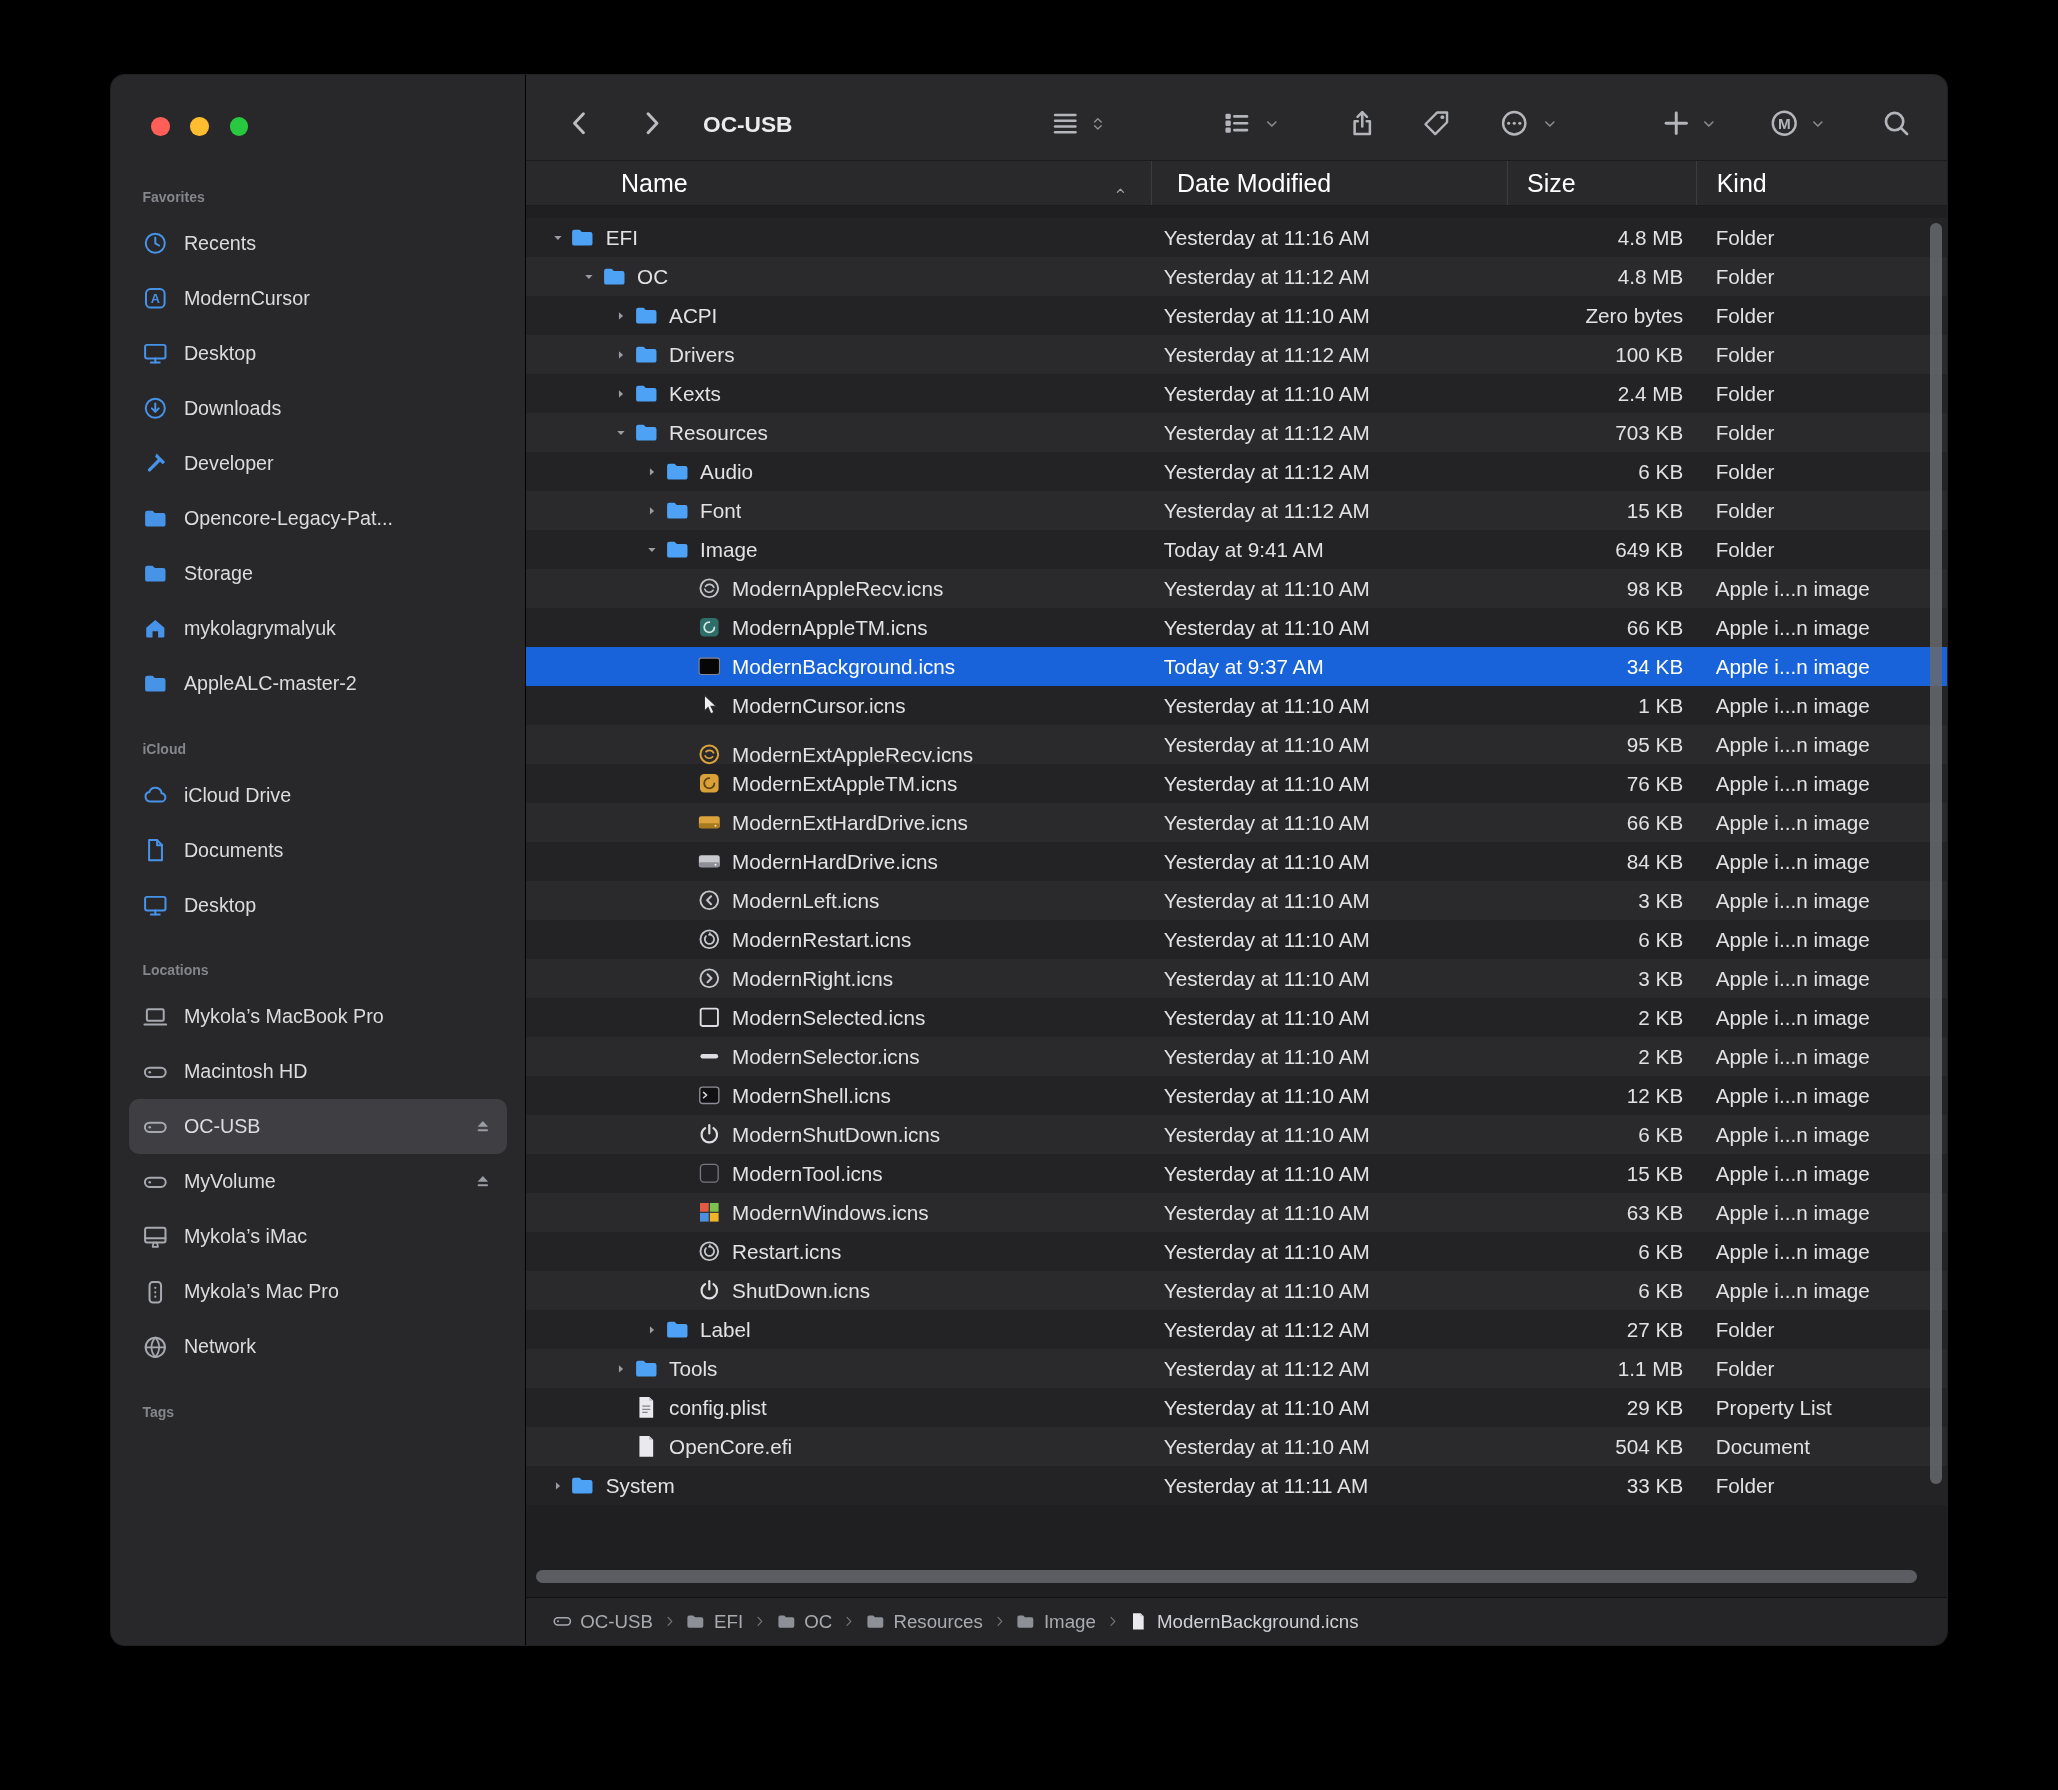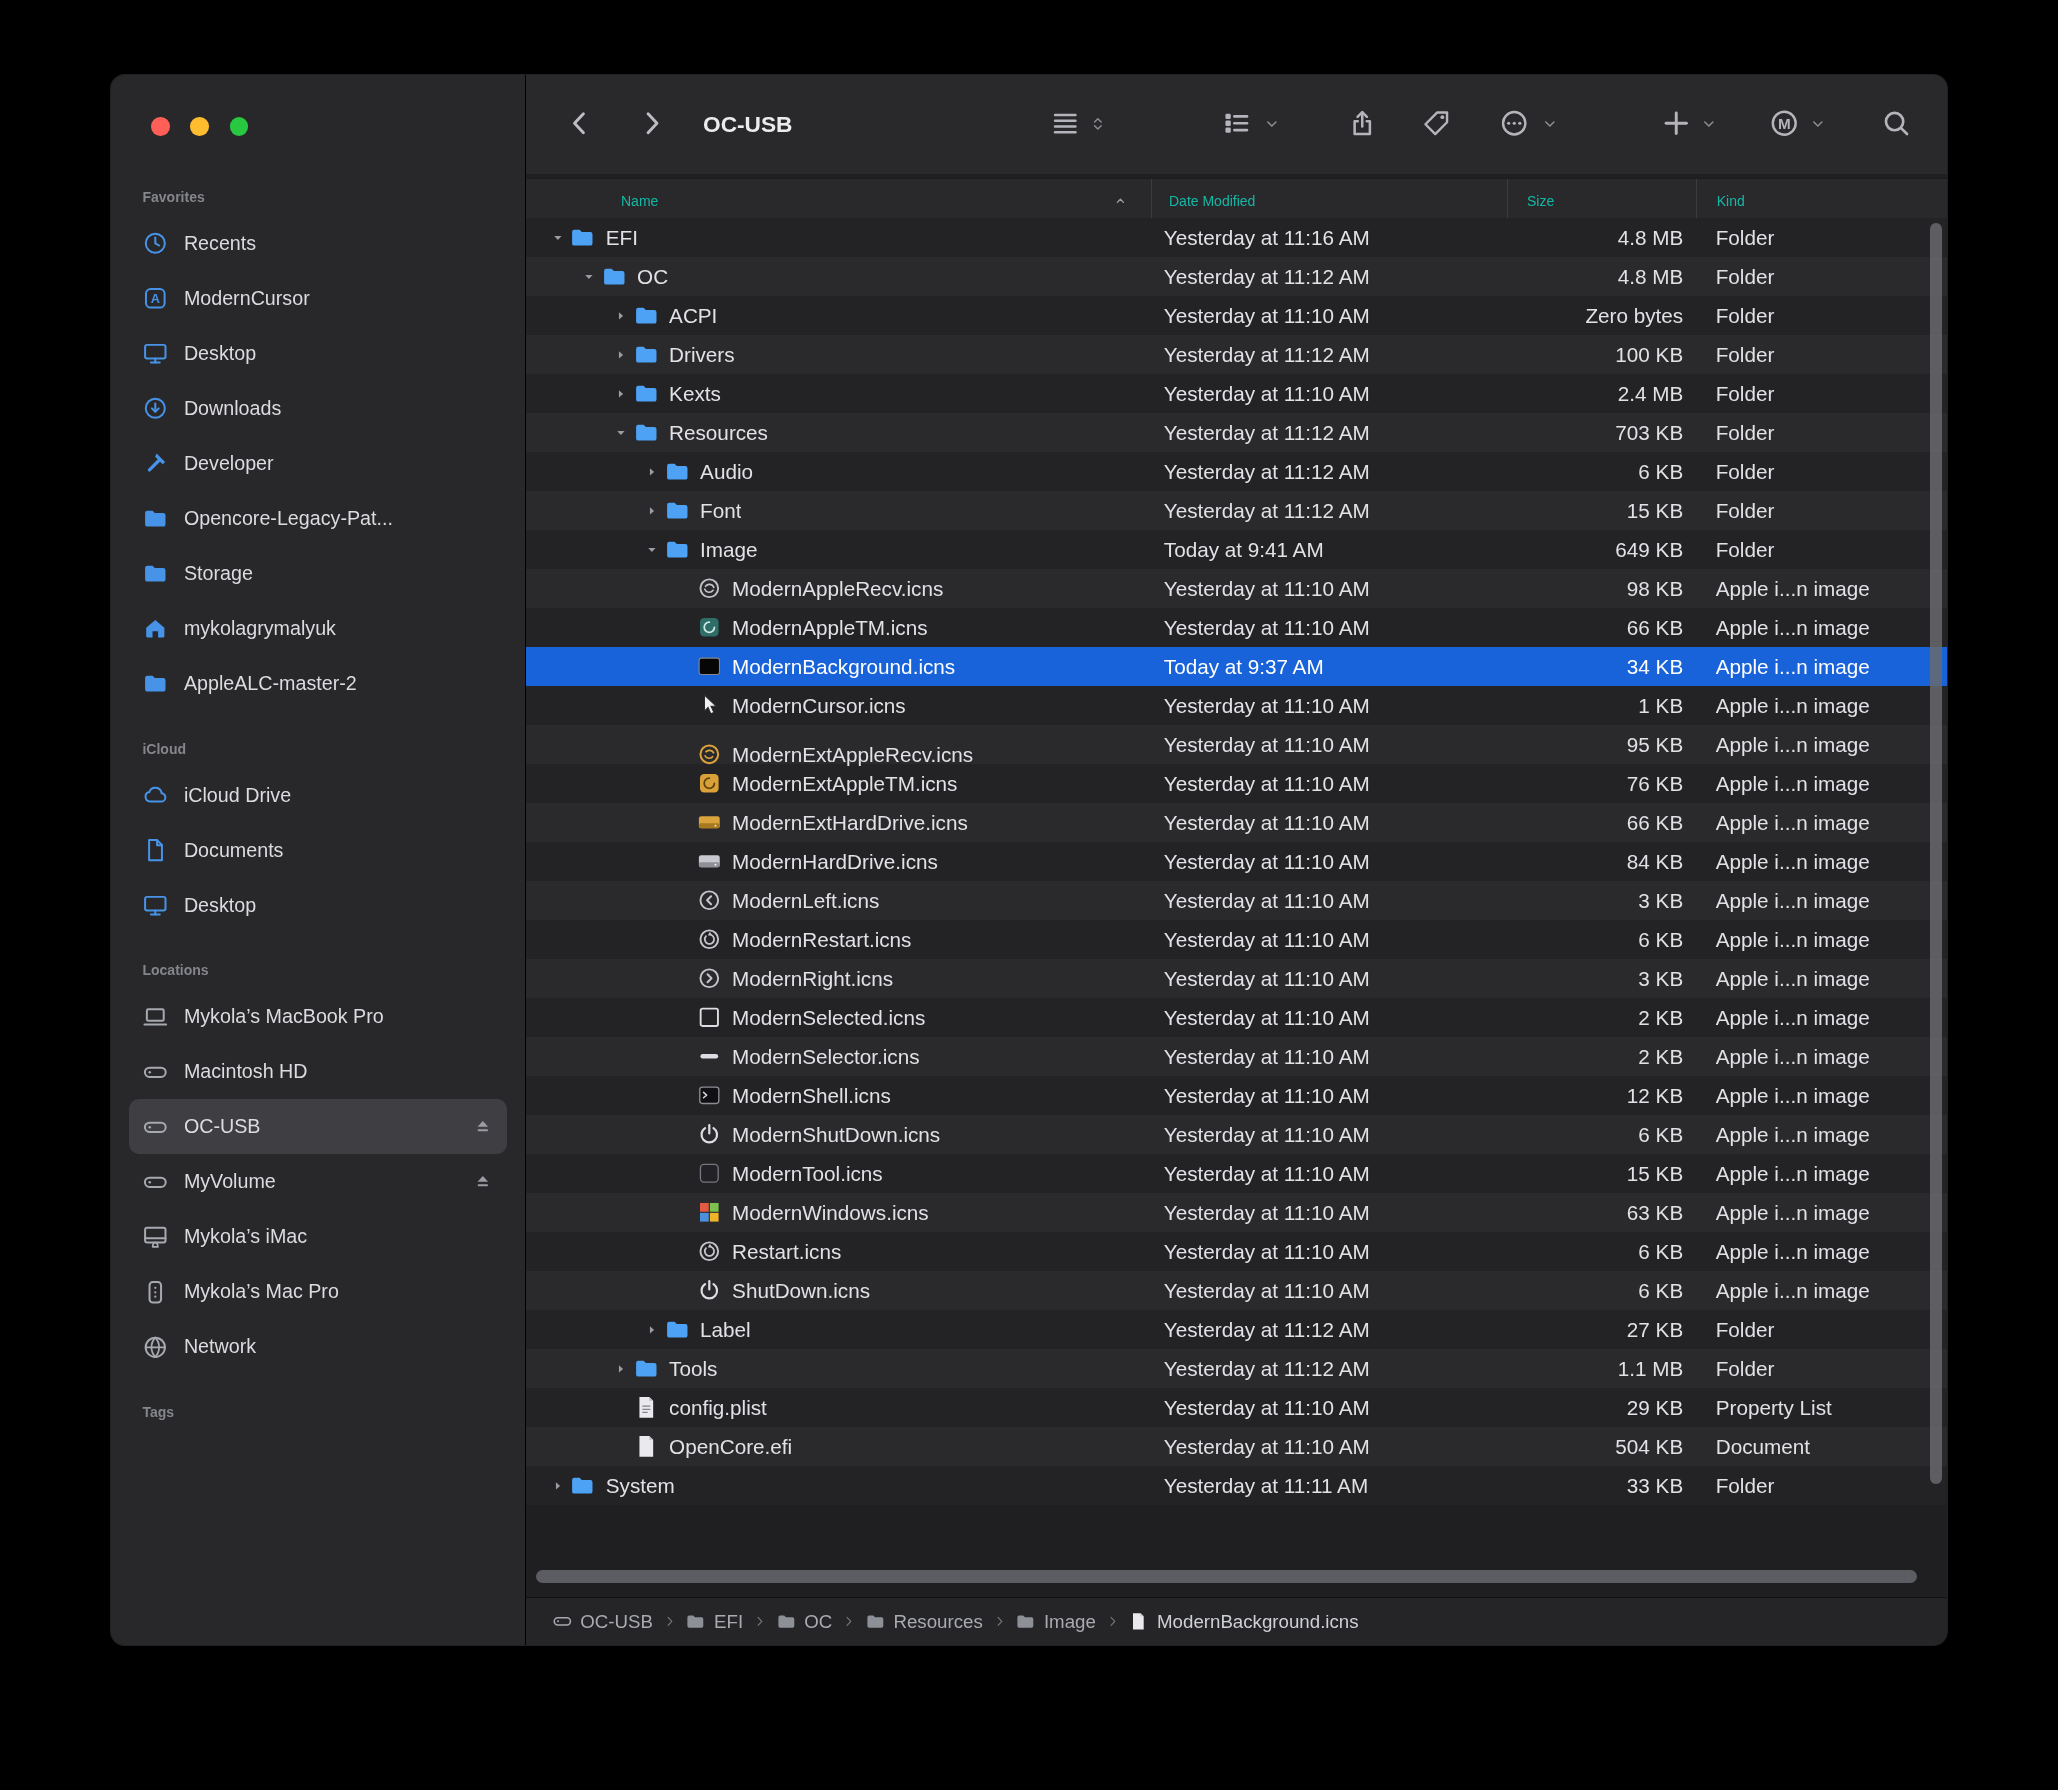--- a/index.html
+++ b/index.html
@@ -20,27 +20,27 @@
   .sb-eject{width:21.7px;height:21.7px;margin-left:auto;display:flex;}
   .sb-eject svg{width:100%;height:100%;}
   
   .main{flex:1;position:relative;background:#1f1f22;border-left:1px solid #000;}
   .toolbar{position:absolute;top:0;left:0;right:0;height:99px;background:#29292c;}
   .tb-title{position:absolute;left:177px;top:0;line-height:99px;font-size:22.7px;font-weight:700;color:#ececef;}
   .tbi{position:absolute;top:33px;width:30.5px;height:30.5px;color:#b4b5ba;}
   .tbi.nav{color:#bcbdc2;}
   .tbi svg,.tbc svg{width:100%;height:100%;}
   .tbc{position:absolute;top:40px;width:17.7px;height:17.7px;color:#8b8c91;}
-  .colheader{position:absolute;top:103px;left:0;right:0;height:44px;display:grid;grid-template-columns:625px 356px 189px 1fr;
+  .colheader{position:absolute;top:85px;left:0;right:0;height:44px;display:grid;grid-template-columns:625px 356px 189px 1fr;
              align-items:center;background:#29292c;border-top:1px solid #1c1c1f;border-bottom:1px solid #1c1c1f;
-             font-size:14px;color:#14b8a6;}
+             font-size:25px;color:#ffffff;}
   .ch{height:100%;display:flex;align-items:center;box-sizing:border-box;position:relative;}
   .ch+.ch{border-left:1px solid #3c3c40;}
   .ch-name{padding-left:95px;}
-  .ch-date{padding-left:17px;}
+  .ch-date{padding-left:25px;}
   .ch-size{padding-left:19px;text-align:right;}
   .ch-kind{padding-left:19.7px;}
   .sorticon{position:absolute;right:23.6px;top:50%;transform:translateY(-50%);width:14.8px;height:14.8px;color:#9fa0a6;}
   .rows{position:absolute;top:143px;left:0;right:0;}
   .frow{height:39px;display:grid;grid-template-columns:625px 356px 189px 1fr;align-items:center;font-size:20.7px;color:#e2e2e6;background:#232326;}
   .frow.alt{background:#2a2a2d;}
   .frow.selected{background:#1863da;color:#fff;}
   .cell{box-sizing:border-box;white-space:nowrap;overflow:hidden;}
   .cname{display:flex;align-items:center;min-width:0;}
   .disc{width:23.6px;height:21.7px;flex:0 0 23.6px;display:flex;align-items:center;justify-content:center;color:#9b9da4;}

